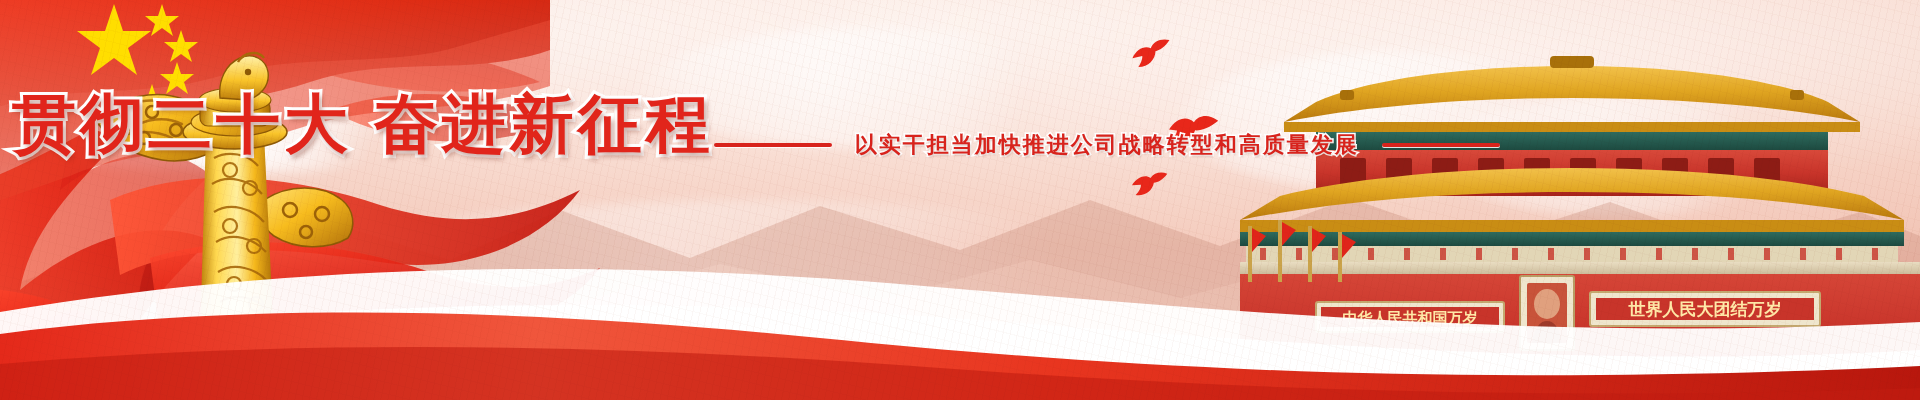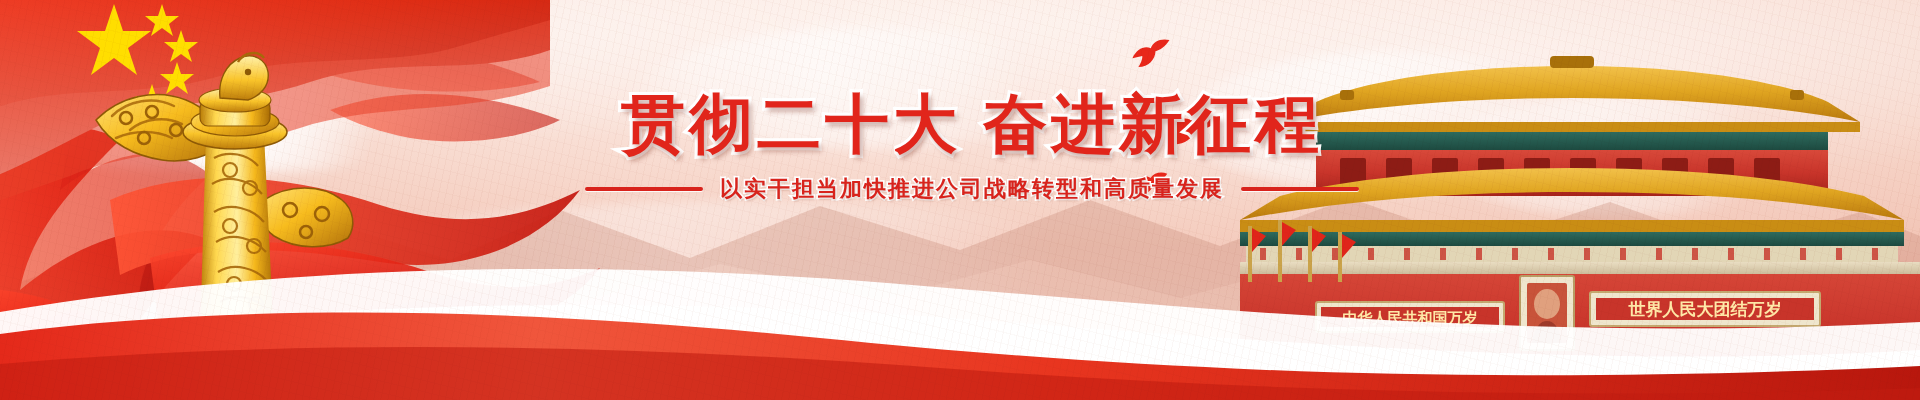--- a/index.html
+++ b/index.html
@@ -65,39 +65,39 @@
   
   .dove{ position:absolute; }
   .dove svg{ width:100%; height:100%; display:block; }
   .d1{ left:1130px; top:38px;  width:44px; height:32px; transform:rotate(-12deg);}
   .d2{ left:1165px; top:112px; width:54px; height:38px; transform:rotate(6deg);}
   .d3{ left:1130px; top:170px; width:40px; height:30px; transform:rotate(-4deg);}
 
   
   .text-block{
     position:absolute; left:0; right:0; top:92px;
-    display:flex; flex-direction:column; align-items:center;
+    display:flex; align-items:flex-start;
     z-index:40; pointer-events:none;
   }
   .headline{
     font-family:"Liberation Sans","DejaVu Sans",sans-serif;
     font-weight:bold;
     font-size:64px;
     line-height:1.0;
     letter-spacing:4px;
     color:#e1251b;
     -webkit-text-stroke:6px #ffffff;
     paint-order:stroke fill;
     text-shadow:3px 4px 5px rgba(120,40,20,.38);
     white-space:nowrap;
     transform:translateX(12px);
   }
   .sub-row{
-    display:flex; align-items:center; gap:17px;
-    margin-top:18px; transform:translateX(12px);
+    display:flex; align-items:center; gap:23px;
+    margin-top:38px; transform:translateX(12px);
   }
   .rule{
     width:118px; height:4px; background:#d8231c; border-radius:2px;
     box-shadow:0 1px 0 rgba(255,255,255,.85);
   }
   .subtitle{
     font-family:"Liberation Sans","DejaVu Sans",sans-serif;
     font-weight:bold;
     font-size:22px;
     letter-spacing:2px;

